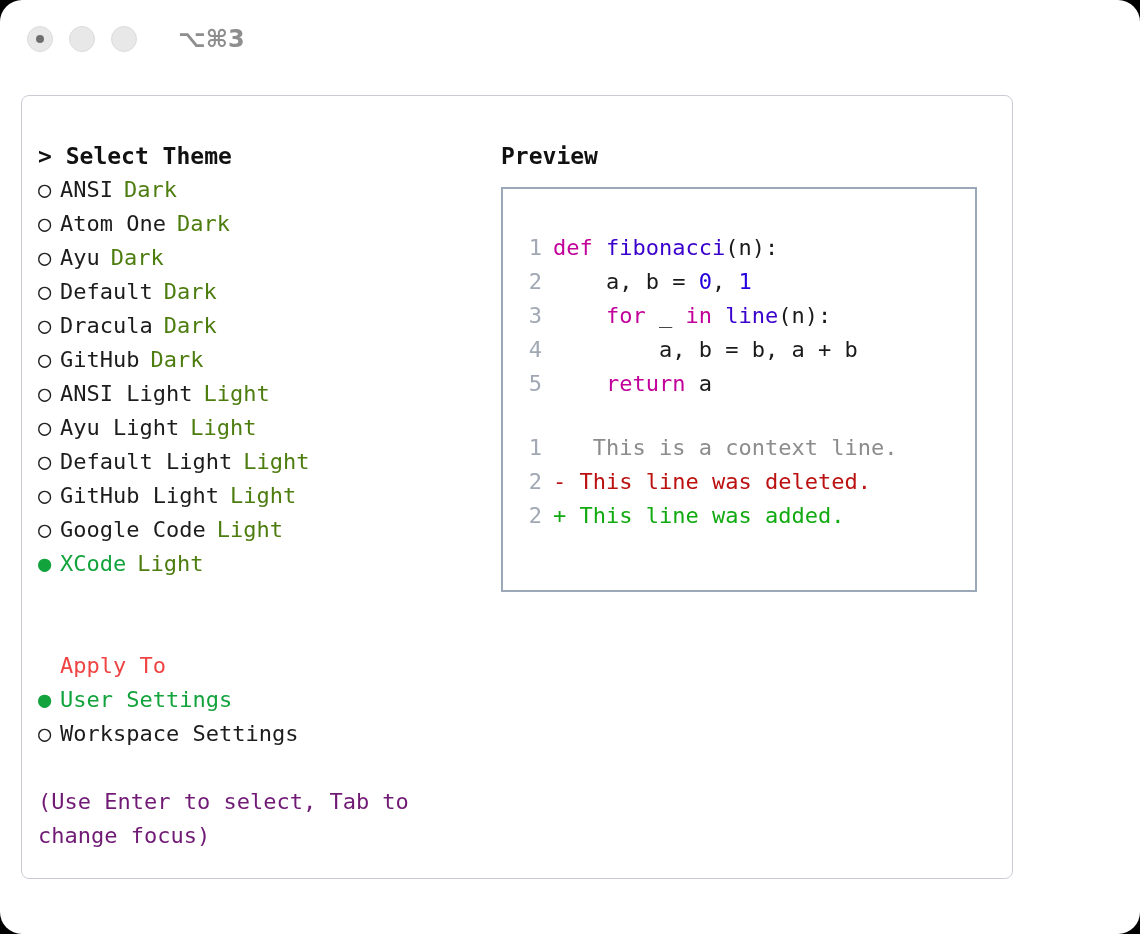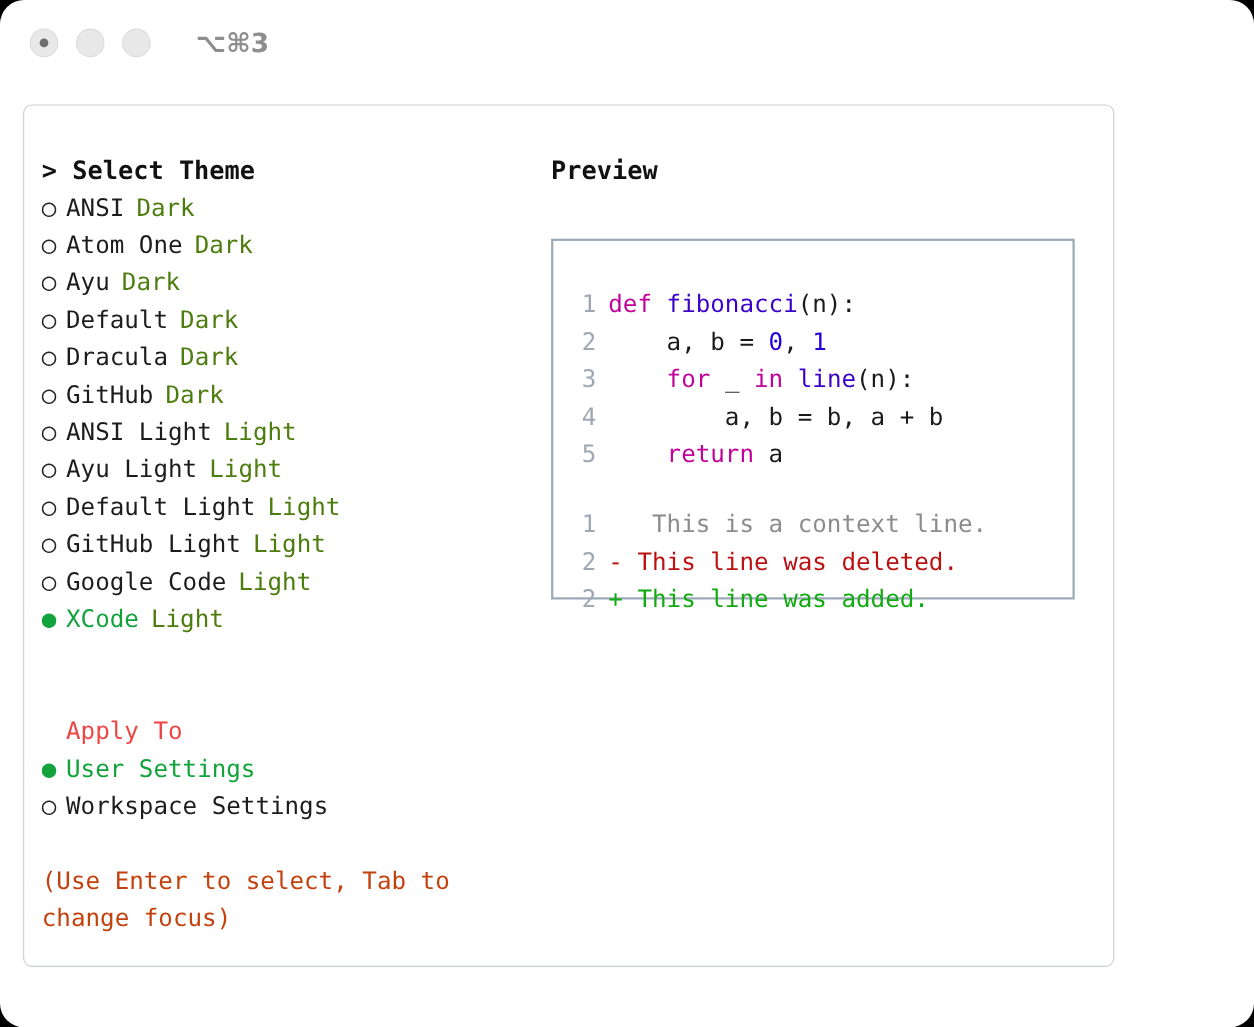--- a/index.html
+++ b/index.html
@@ -128,38 +128,38 @@
     font-size: 22px;
     color: #ef4444;
     line-height: 34px;
     margin-left: 22px;
     white-space: pre;
   }
 
   .hint {
     margin-top: 34px;
     font-size: 22px;
-    color: #c2410c;
+    color: #701a75;
     line-height: 34px;
     width: 410px;
     white-space: pre-wrap;
   }
 
   
   .preview-head {
     font-size: 23px;
     font-weight: bold;
     color: #111111;
     line-height: 34px;
     white-space: pre;
   }
   .preview-box {
-    margin-top: 44px;
+    margin-top: 14px;
     width: 476px;
-    height: 328px;
+    height: 405px;
     border: 2px solid #9aa8b8;
     box-sizing: border-box;
     background: #ffffff;
     position: relative;
   }
   .code-area {
     position: absolute;
     left: 17px;
     top: 42px;
     right: 6px;

